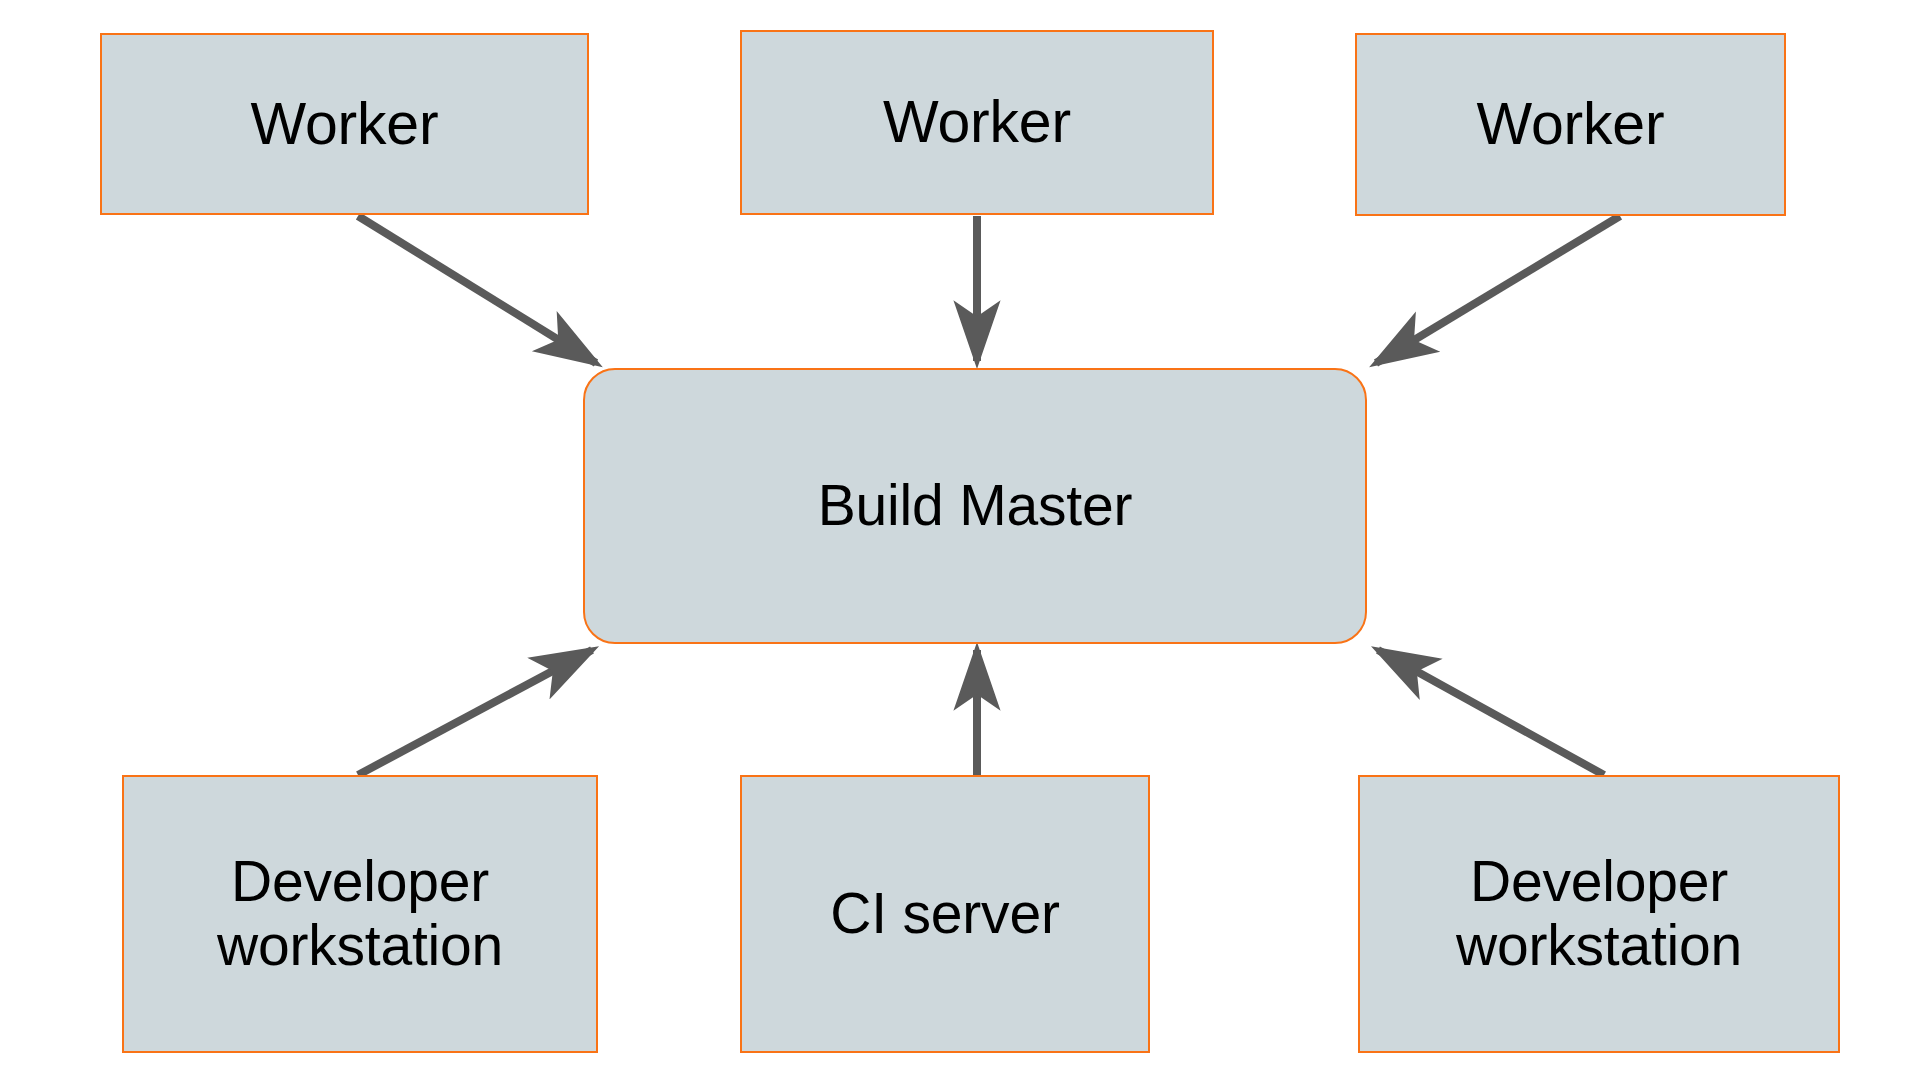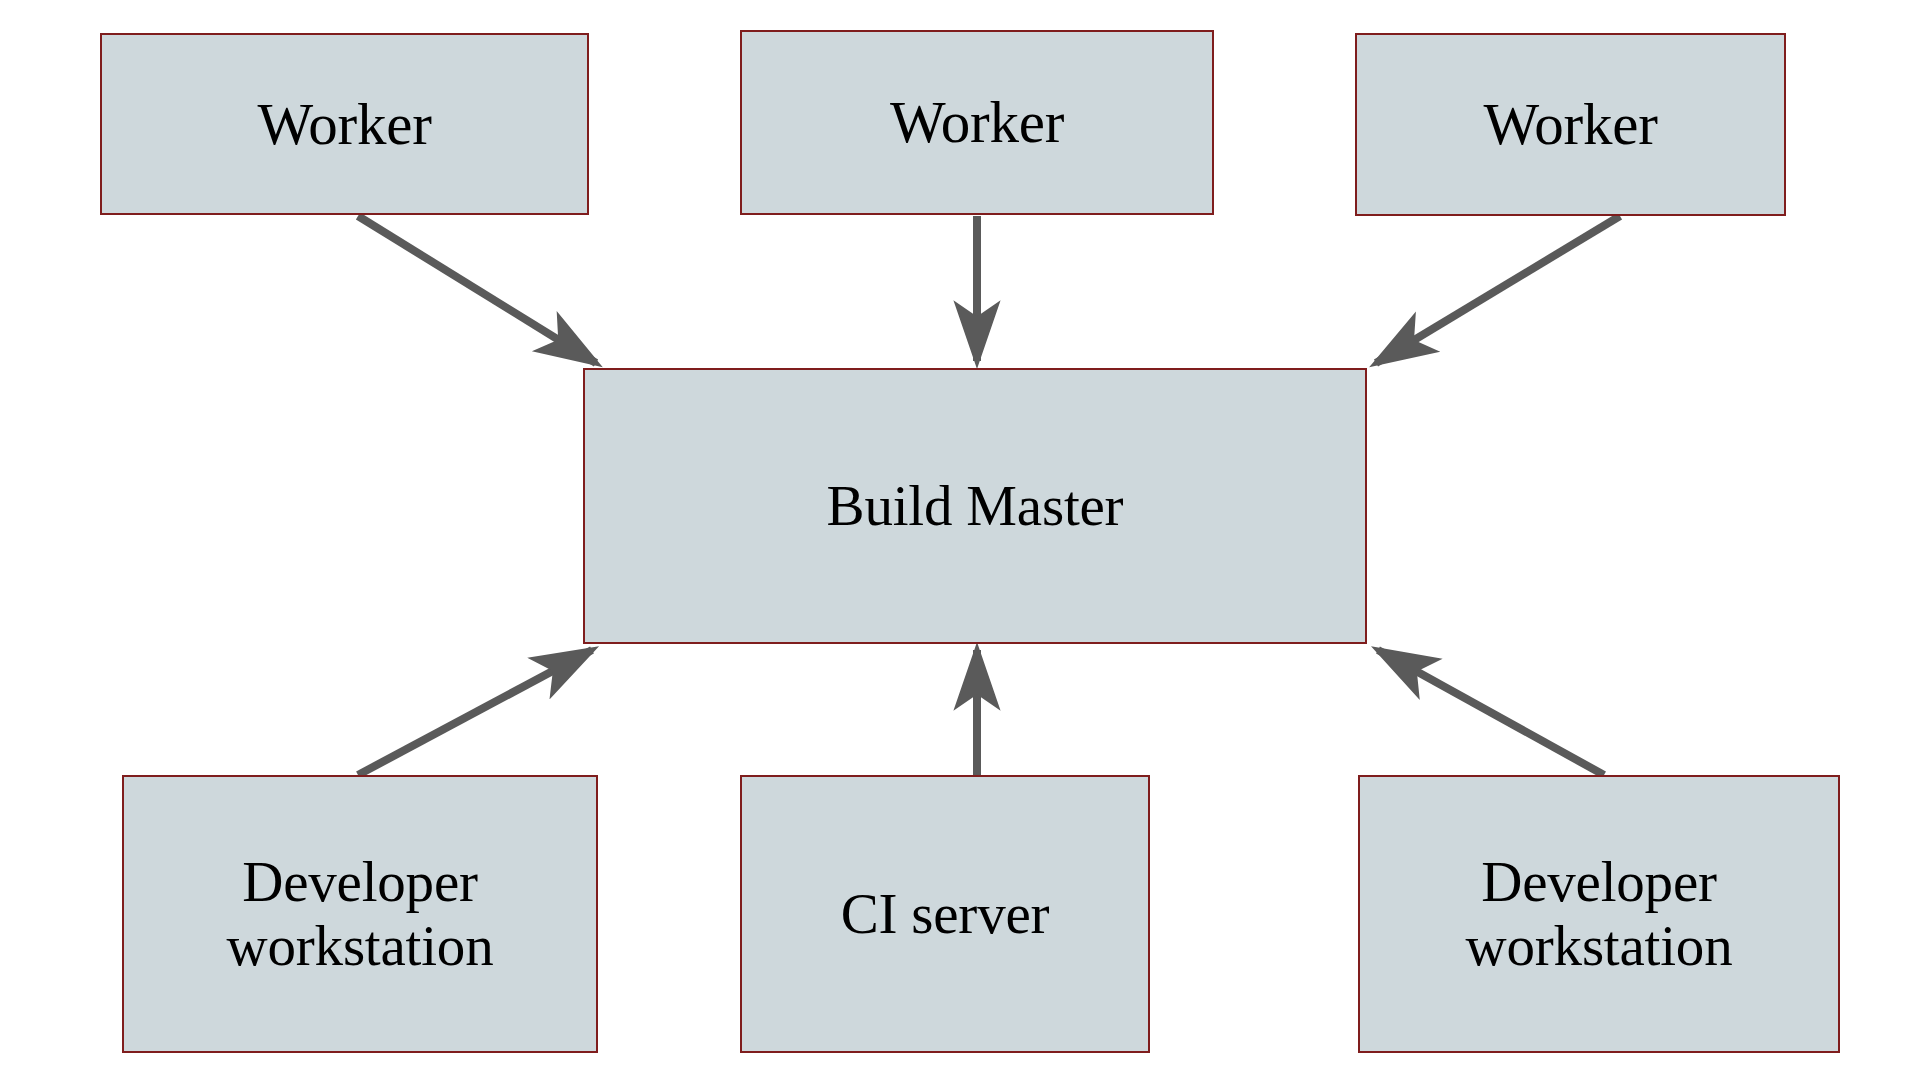--- a/index.html
+++ b/index.html
@@ -23,45 +23,45 @@
     left: 0;
     top: 0;
     width: 1910px;
     height: 1090px;
     pointer-events: none;
   }
   .node {
     position: absolute;
     box-sizing: border-box;
     background: #ced8dc;
-    border: 2px solid #7f1d1d;
+    border: 2px solid #f97316;
     display: flex;
     align-items: center;
     justify-content: center;
     text-align: center;
     color: #000000;
-    font-family: Liberation Serif, serif;
+    font-family: Liberation Sans, sans-serif;
     font-weight: 400;
     line-height: 1.12;
     letter-spacing: -0.2px;
     -webkit-font-smoothing: antialiased;
   }
   .node-label {
     display: block;
     white-space: pre-line;
     padding: 0 6px;
   }
 
   
   #node-worker-1 { left: 100px;  top: 33px;  width: 489px;  height: 182px; font-size: 59px; }
   #node-worker-2 { left: 740px;  top: 30px;  width: 474px;  height: 185px; font-size: 59px; }
   #node-worker-3 { left: 1355px; top: 33px;  width: 431px;  height: 183px; font-size: 59px; }
 
   #node-build-master {
-    left: 583px; top: 368px; width: 784px; height: 276px; font-size: 57px;
+    left: 583px; top: 368px; width: 784px; height: 276px; font-size: 57px; border-radius: 32px;
   }
 
   #node-dev-ws-1 { left: 122px;  top: 775px; width: 476px;  height: 278px; font-size: 57px; }
   #node-ci-server{ left: 740px;  top: 775px; width: 410px;  height: 278px; font-size: 57px; }
   #node-dev-ws-2 { left: 1358px; top: 775px; width: 482px;  height: 278px; font-size: 57px; }
 </style>
 </head>
 <body>
 
 <div id="canvas">

